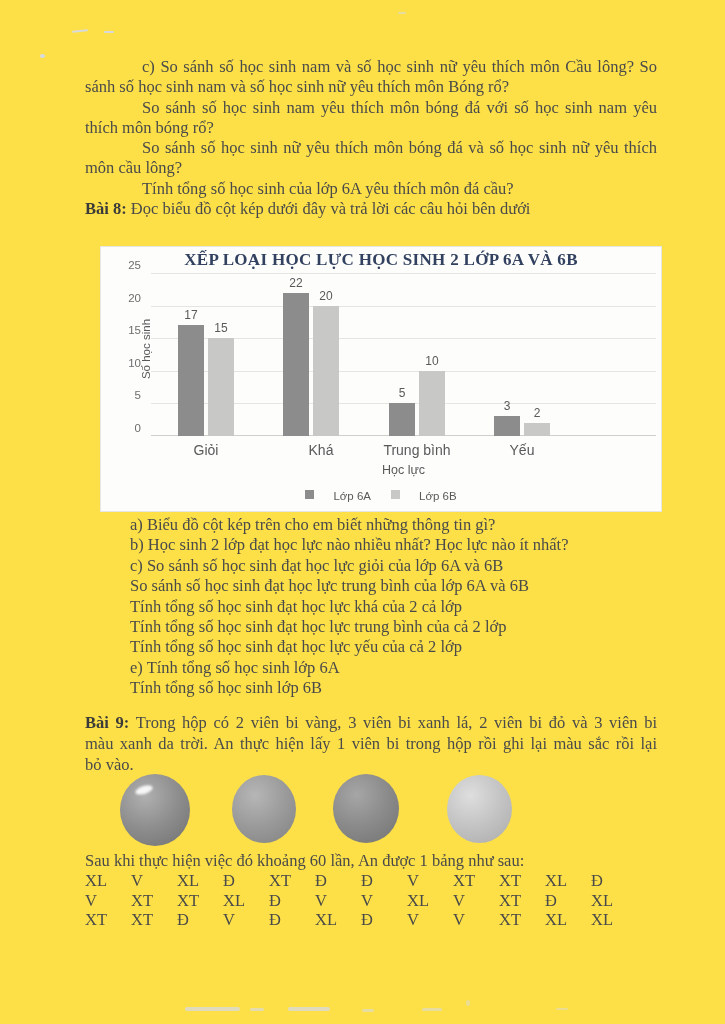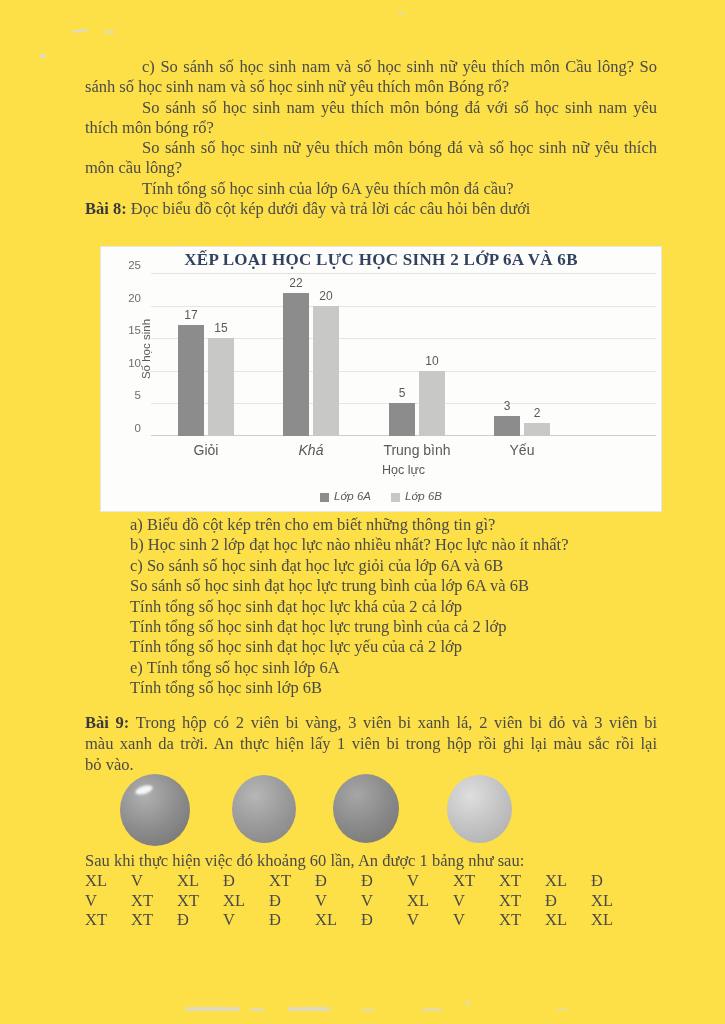--- a/index.html
+++ b/index.html
@@ -39,21 +39,21 @@
   .bargroup { position:absolute; bottom:0; width:56px; height:163px; }
   .bar { position:absolute; bottom:0; width:26px; }
   .bar.s0 { left:0; }
   .bar.s1 { left:30px; }
   .val { position:absolute; width:26px; text-align:center; font-size:12px; color:#595959; }
   .val.s0 { left:0; }
   .val.s1 { left:30px; }
   .catlab { position:absolute; top:195px; width:80px; text-align:center; font-size:14px; color:#595959; }
   .xlab { position:absolute; left:50px; top:216px; width:505px; text-align:center; font-size:12.5px; color:#595959; }
   .legend { position:absolute; left:0; top:243px; width:100%; display:flex; justify-content:center; gap:20px; }
-  .legend-item { display:flex; align-items:flex-end; gap:5px; font-size:11.5px; color:#595959;font-style:italic; }
+  .legend-item { display:flex; align-items:flex-start; gap:19px; font-size:11.5px; color:#595959; }
   .swatch { width:9px; height:9px; display:inline-block; }
   
   .marble { position:absolute; border-radius:50%; }
   .marble.hl::before {
     content:""; position:absolute; left:22%; top:16%; width:26%; height:11%;
     background:#ffffff; border-radius:50%; transform:rotate(-18deg); opacity:.9;
     filter:blur(1px);
   }
   
   .letters {
@@ -123,21 +123,21 @@
       </div>
       <div class="bargroup" style="left:343px;">
         <div class="bar s0" style="height: 19.56px; background: rgb(140, 140, 140);"></div>
         <div class="bar s1" style="height: 13.04px; background: rgb(200, 200, 198);"></div>
         <div class="val s0" style="bottom: 22.56px;">3</div>
         <div class="val s1" style="bottom: 16.04px;">2</div>
       </div>
     </div>
 
     <div class="catlab" style="left:65px;">Giỏi</div>
-    <div class="catlab" style="left:170px;font-style:italic;">Khá</div>
+    <div class="catlab" style="left:180px;">Khá</div>
     <div class="catlab" style="left:276px;">Trung bình</div>
     <div class="catlab" style="left:381px;">Yếu</div>
 
     <div class="xlab">Học lực</div>
 
     <div class="legend">
       <div class="legend-item">
         <span class="swatch" style="background: rgb(140, 140, 140);"></span>
         <span>Lớp 6A</span>
       </div>

